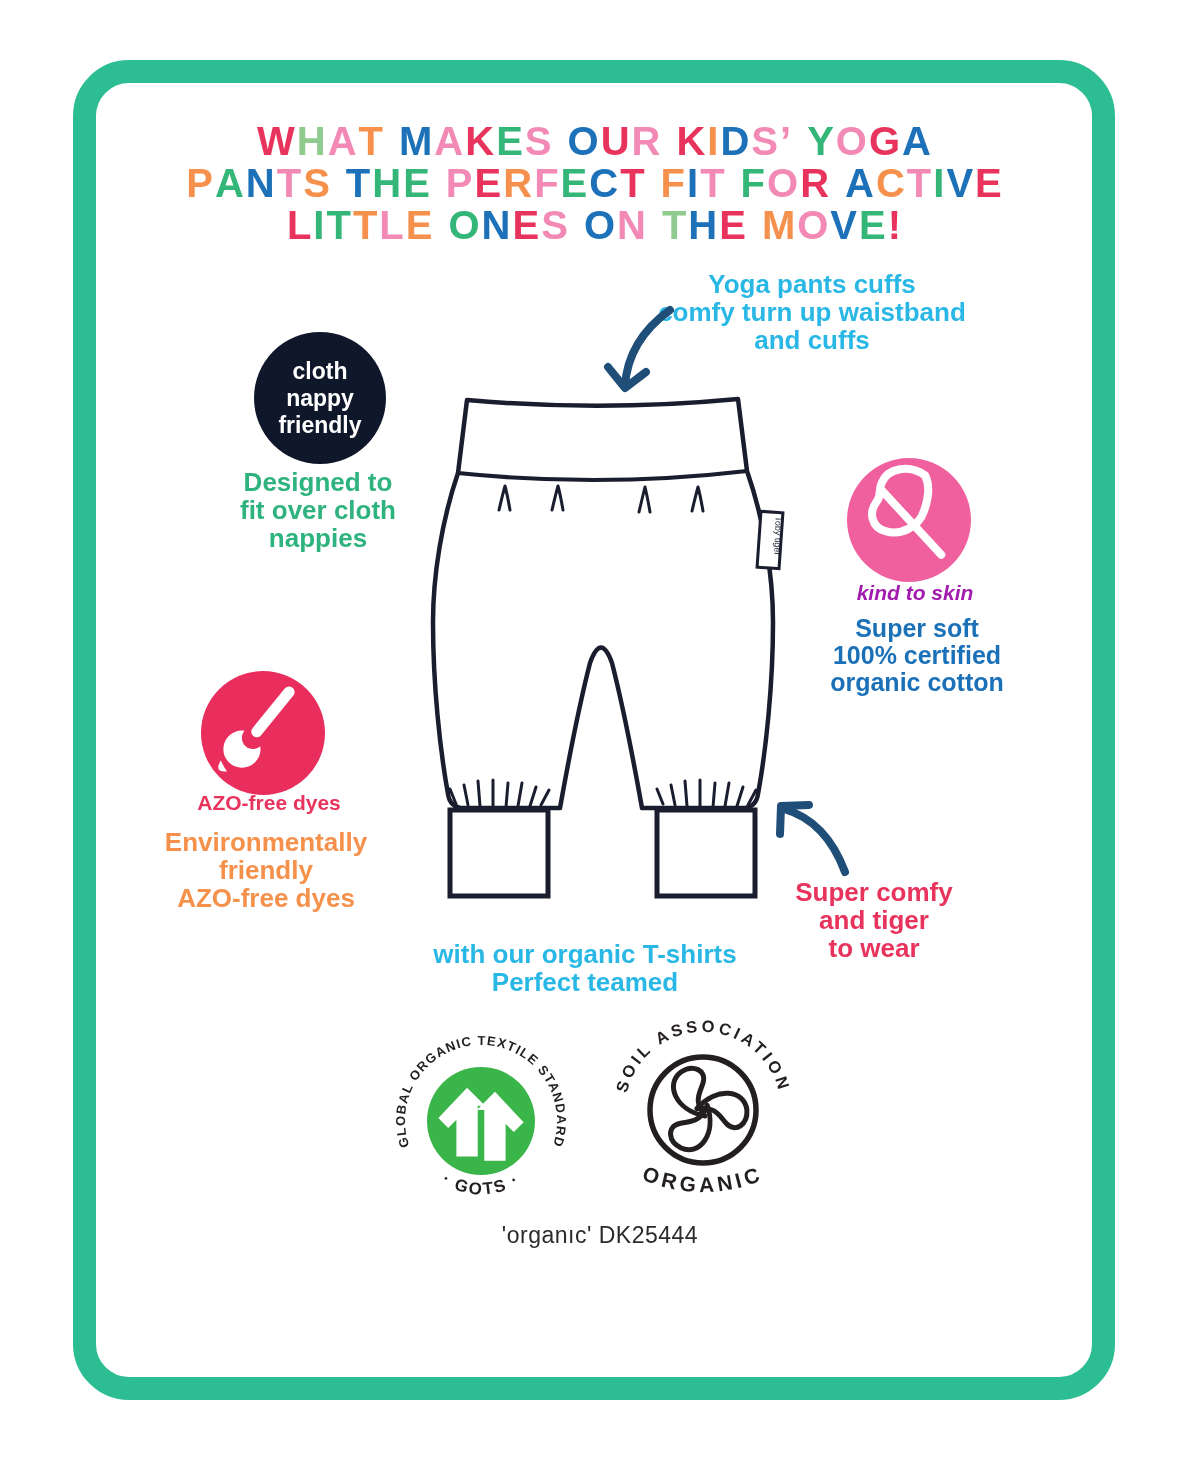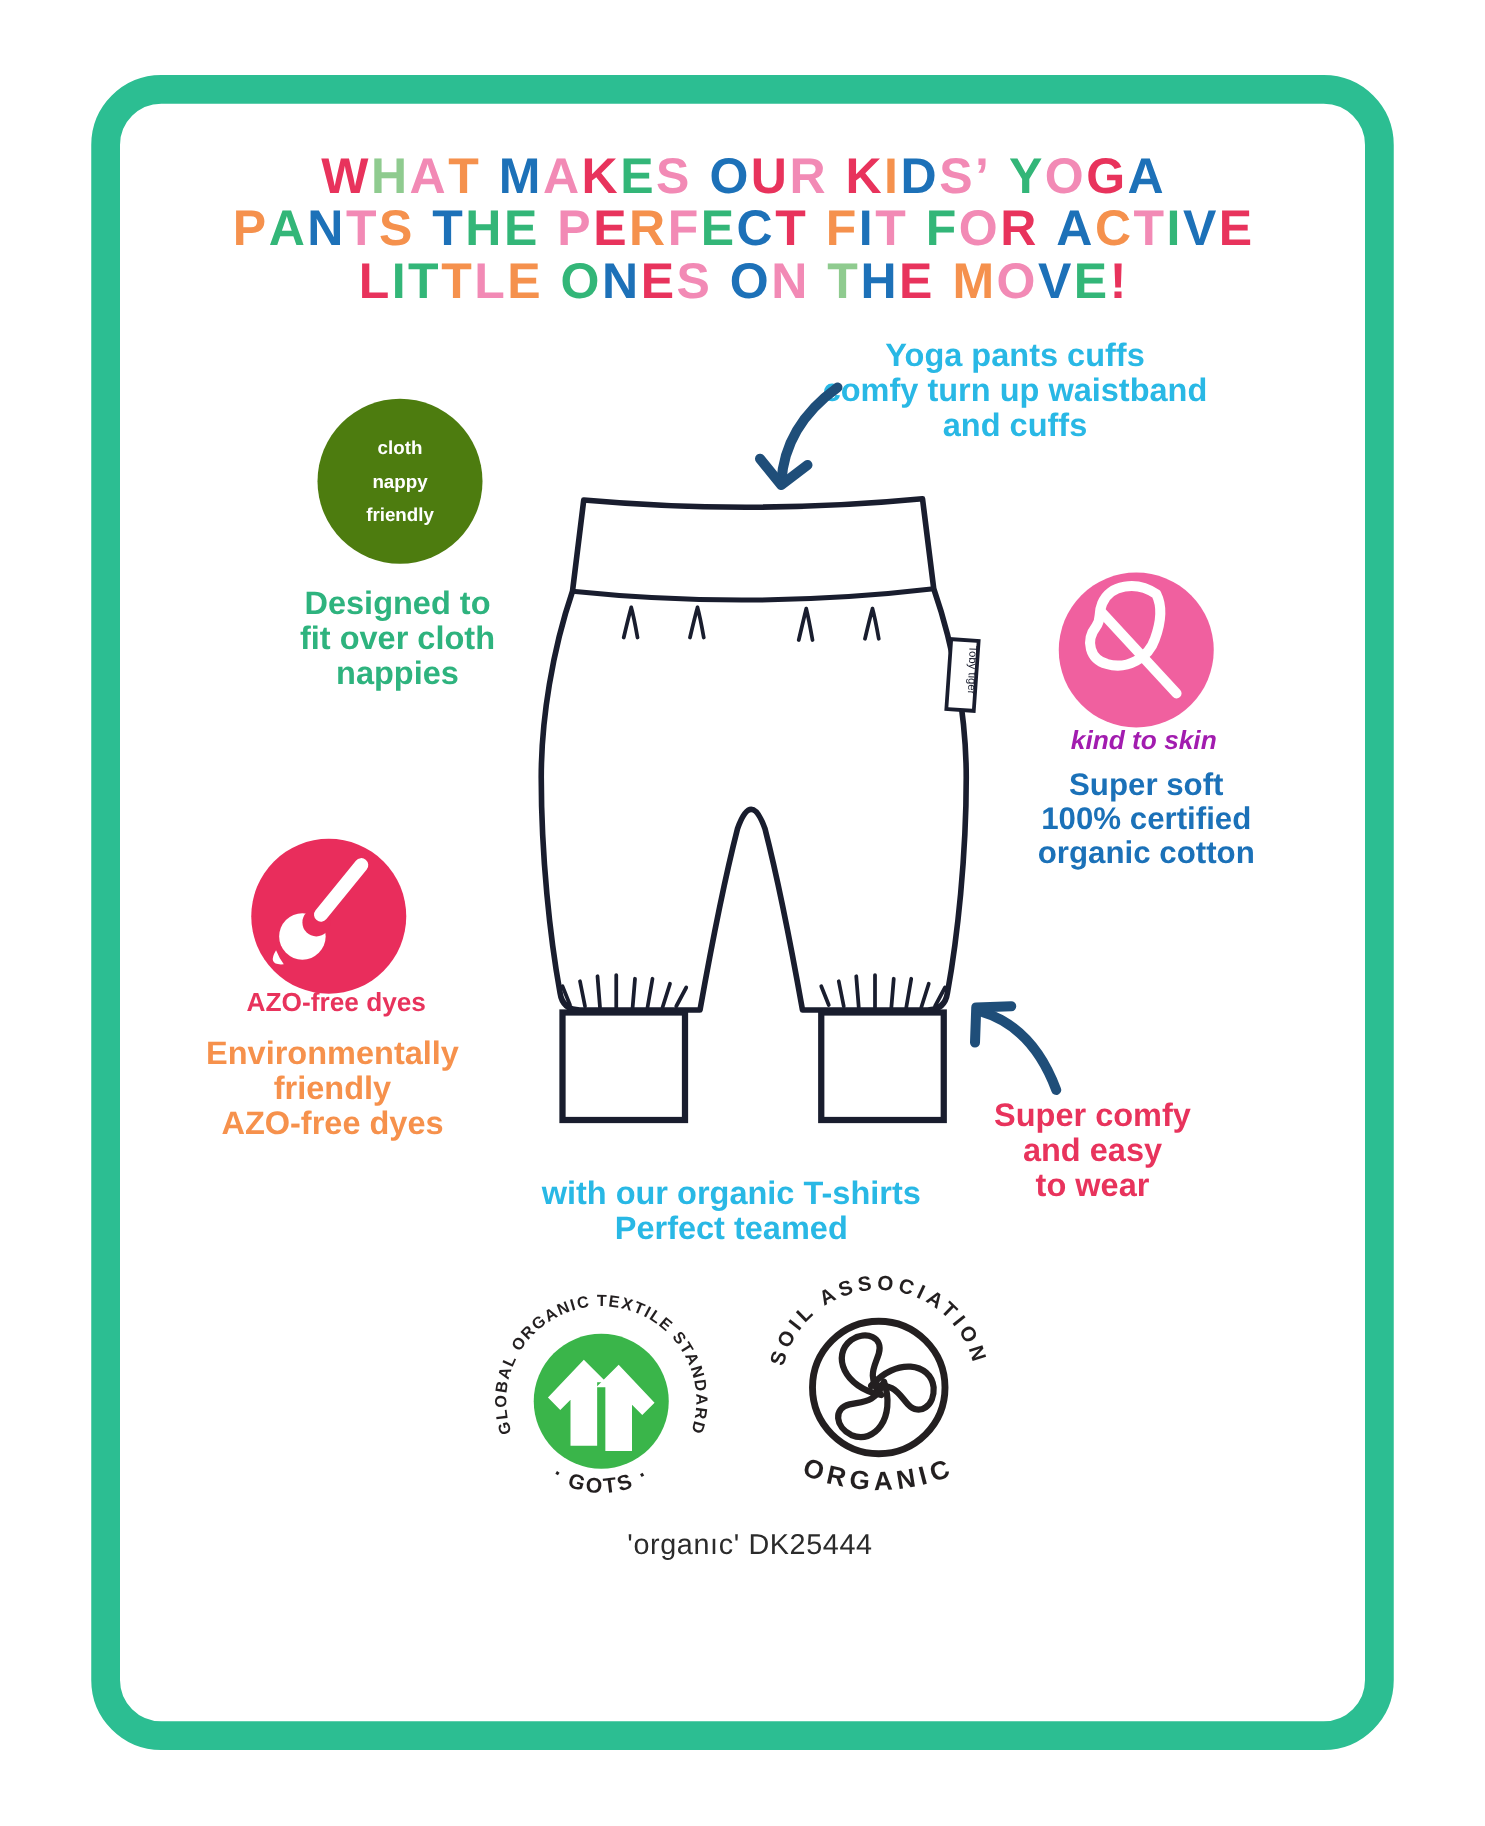--- a/index.html
+++ b/index.html
@@ -8,22 +8,22 @@
   .frame{position:absolute;left:73px;top:60px;width:1042px;height:1340px;
          border:23px solid #2CBE92;border-radius:56px;box-sizing:border-box;}
   
   .title{position:absolute;left:0;right:0;top:120px;text-align:center;font-weight:bold;}
   .title-line{height:42px;line-height:42px;font-size:40px;white-space:nowrap;text-decoration:underline;}
   .tl{display:inline-block;margin:0 1px;}
   .tl.sp{width:12px;}
   
   .circle{position:absolute;border-radius:50%;display:flex;align-items:center;
           justify-content:center;text-align:center;}
-  .circle-cloth{left:254px;top:319px;width:132px;height:132px;background:#4d7c0f;
-                color:#fff;font-weight:bold;font-size:15px;line-height:27px;}
+  .circle-cloth{left:254px;top:332px;width:132px;height:132px;background:#0f172a;
+                color:#fff;font-weight:bold;font-size:23px;line-height:27px;}
   .circle-skin{left:847px;top:458px;width:124px;height:124px;background:#F0609F;}
   .circle-azo{left:201px;top:671px;width:124px;height:124px;background:#E92D5C;}
   
   .note{position:absolute;transform:translateX(-50%);text-align:center;font-weight:bold;
         font-size:26px;line-height:1.08;white-space:nowrap;}
   .note-cyan{color:#29B8E5;}
   .note-green{color:#2EB37E;}
   .note-blue{color:#1B71B8;}
   .note-orange{color:#F6914C;}
   .note-red{color:#E8335C;}
@@ -129,21 +129,21 @@
     <div>AZO-free dyes</div>
   </div>
 
   <div class="note note-cyan" style="left:585px;top:940px;">
     <div>with our organic T-shirts</div>
     <div>Perfect teamed</div>
   </div>
 
   <div class="note note-red" style="left:874px;top:878px;">
     <div>Super comfy</div>
-    <div>and easy</div>
+    <div>and tiger</div>
     <div>to wear</div>
   </div>
 
   <svg class="abs" style="left:752px;top:792px;" width="110" height="95" viewBox="0 0 110 95">
     <path d="M 93 80 C 80 45 60 25 32 17" fill="none" stroke="#1F4E79" stroke-width="8" stroke-linecap="round"></path>
     <path d="M 28 42 L 29 14 L 57 13" fill="none" stroke="#1F4E79" stroke-width="8" stroke-linecap="round" stroke-linejoin="round"></path>
   </svg>
 
   <svg class="abs" style="left:386px;top:1026px;" width="190" height="190" viewBox="0 0 190 190">
     <defs>

